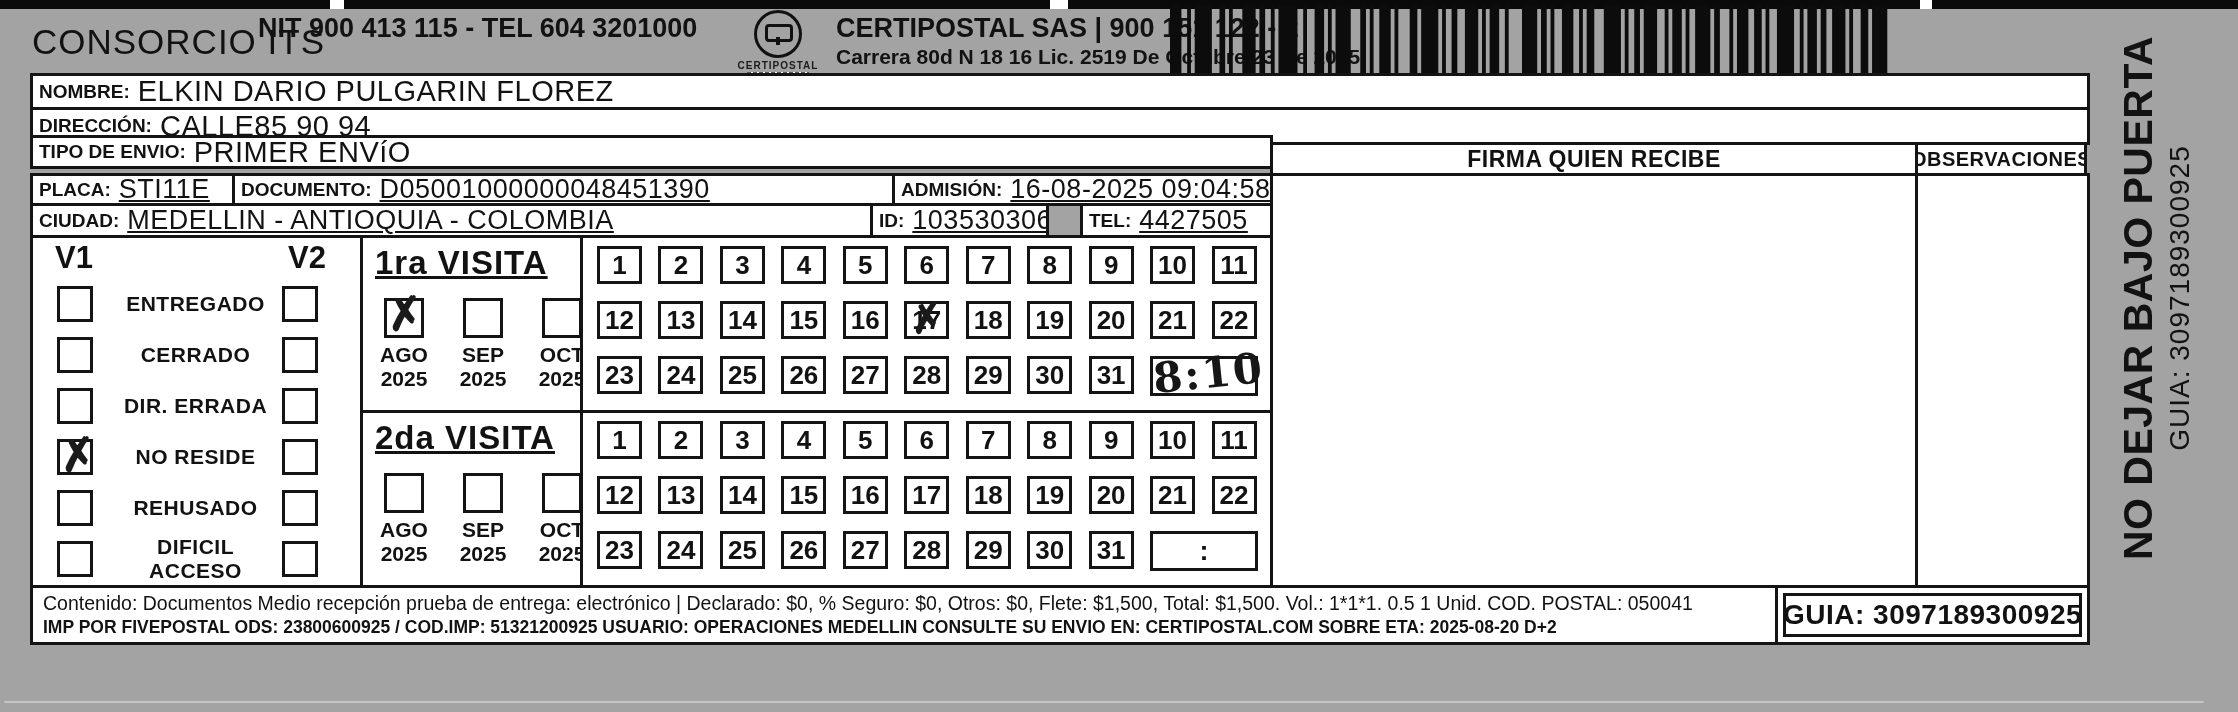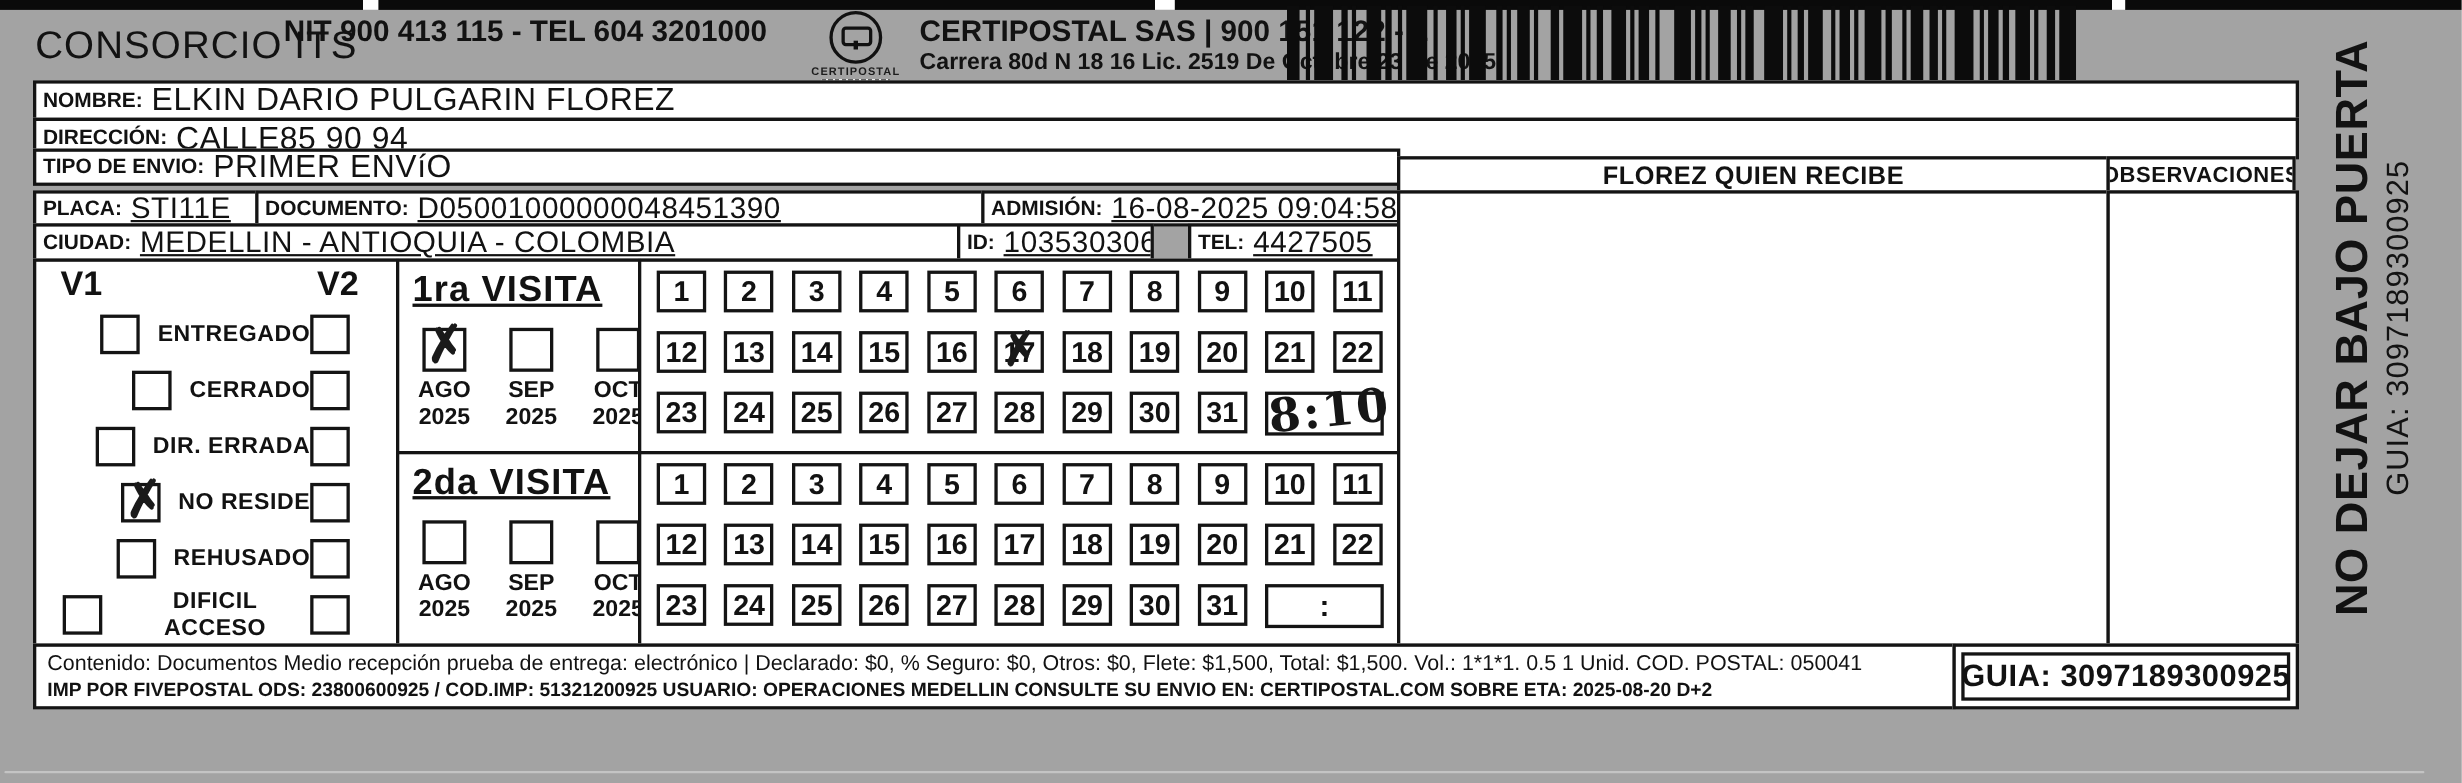--- a/index.html
+++ b/index.html
@@ -30,21 +30,21 @@
   .form{position:absolute;left:30px;top:73px;width:2060px;height:572px;}
   .cell{position:absolute;border:3px solid #141414;box-sizing:border-box;background:#fff;display:flex;align-items:center;padding:0 6px;overflow:hidden;}
   .lbl{font-weight:bold;font-size:19px;margin-right:8px;white-space:nowrap;}
   .val{font-size:29px;white-space:nowrap;letter-spacing:0.5px;}
   .val.sm{font-size:27px;text-decoration:underline;}
   .hdr-cell{justify-content:center;font-weight:bold;font-size:23px;letter-spacing:0.5px;}
 
   
   .status-panel{flex-direction:column;align-items:stretch;padding:2px 0 0 0;}
   .status-head{display:flex;justify-content:space-between;padding:0 34px 0 22px;font-size:31px;font-weight:bold;}
-  .status-rows{display:flex;flex-direction:column;margin-top:2px;align-items:flex-end;}
+  .status-rows{display:flex;flex-direction:column;margin-top:2px;}
   .status-row{display:grid;grid-template-columns:52px 1fr 52px;align-items:center;height:51px;padding:0 26px 0 24px;}
   .status-label{text-align:center;font-weight:bold;font-size:21px;letter-spacing:0.5px;}
 
   .cbx{width:36px;height:36px;border:3px solid #141414;box-sizing:border-box;position:relative;background:#fff;}
   .cbx.big{width:40px;height:40px;}
   .xmark{position:absolute;left:-4px;top:-9px;width:44px;text-align:center;font-size:44px;font-weight:bold;
          font-family:"DejaVu Serif", serif;color:#1a1a1a;transform:rotate(-8deg);line-height:44px;}
 
   
   .visit-col{flex-direction:column;align-items:flex-start;padding:6px 0 0 12px;}
@@ -492,21 +492,21 @@
           <div class="day">
             <span>31</span>
           </div>
           <div class="timebox">
             <span class="time-colon">:</span>
           </div>
         </div>
       </div>
 
     <div class="cell hdr-cell" style="left:1240px;top:69px;width:648px;height:34px;">
-      <span>FLOREZ QUIEN RECIBE</span>
+      <span>FIRMA QUIEN RECIBE</span>
     </div>
     <div class="cell hdr-cell" style="left:1885px;top:69px;width:172px;height:34px;font-size:20px;">
       <span>OBSERVACIONES</span>
     </div>
     <div class="cell" style="left:1240px;top:100px;width:648px;height:415px;"></div>
     <div class="cell" style="left:1885px;top:100px;width:175px;height:415px;"></div>
 
     <div class="cell footer-cell" style="left:0;top:512px;width:1748px;height:60px;">
       <span class="footer-l1">Contenido: Documentos Medio recepción prueba de entrega: electrónico | Declarado: $0, % Seguro: $0, Otros: $0, Flete: $1,500, Total: $1,500. Vol.: 1*1*1. 0.5  1 Unid. COD. POSTAL: 050041</span>
       <span class="footer-l2">IMP POR FIVEPOSTAL ODS: 23800600925 / COD.IMP: 51321200925 USUARIO: OPERACIONES MEDELLIN CONSULTE SU ENVIO EN: CERTIPOSTAL.COM SOBRE ETA: 2025-08-20 D+2</span>

